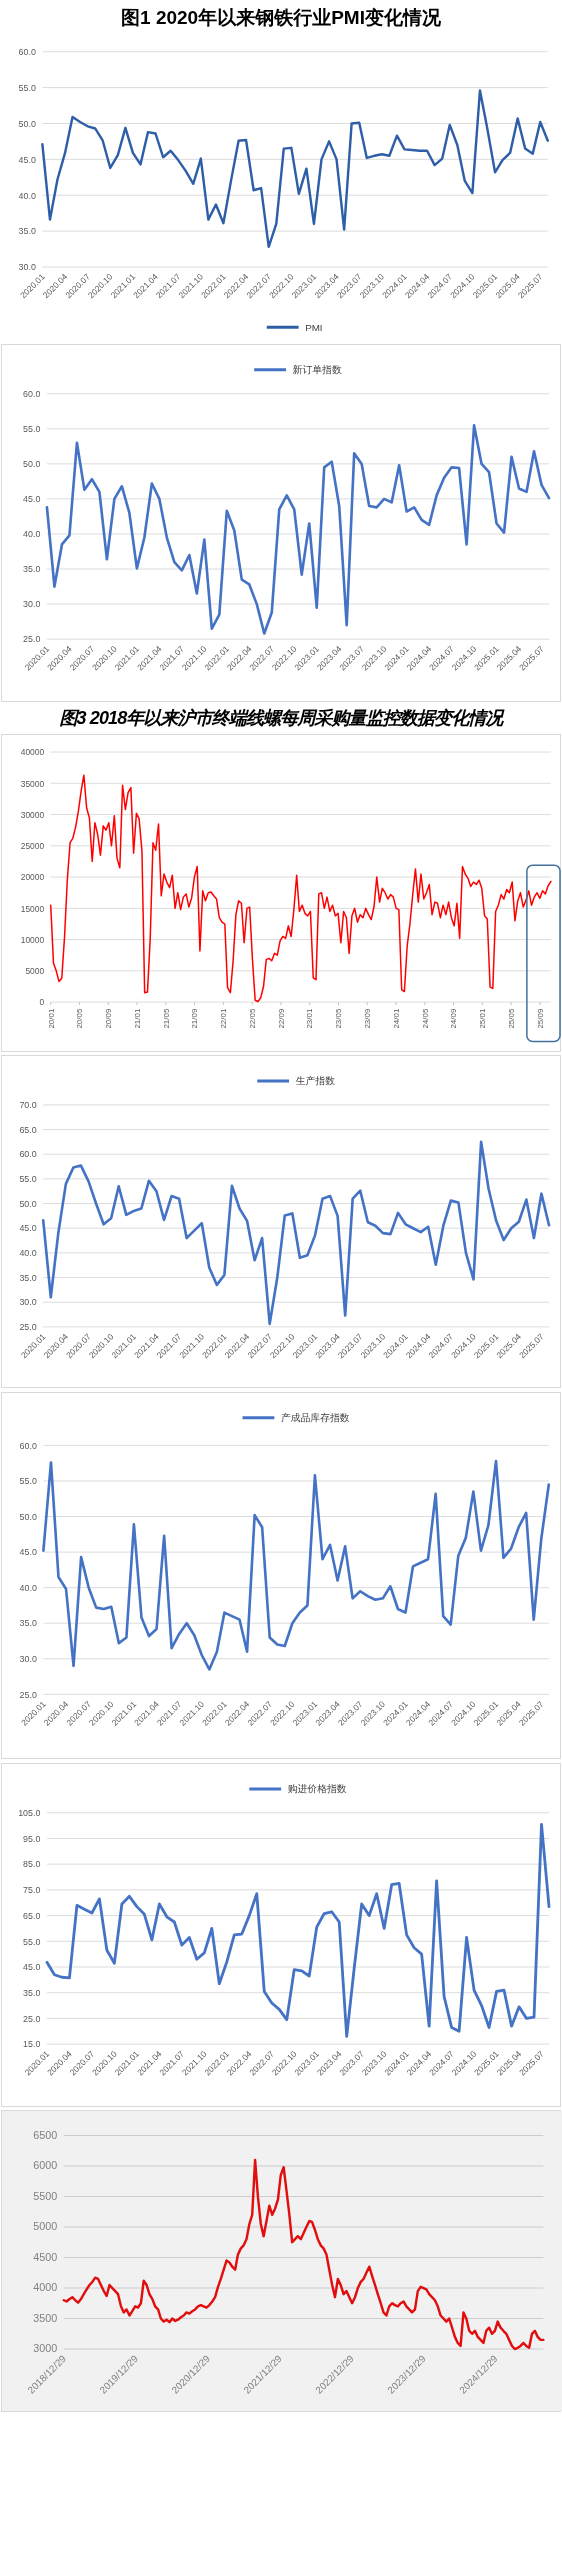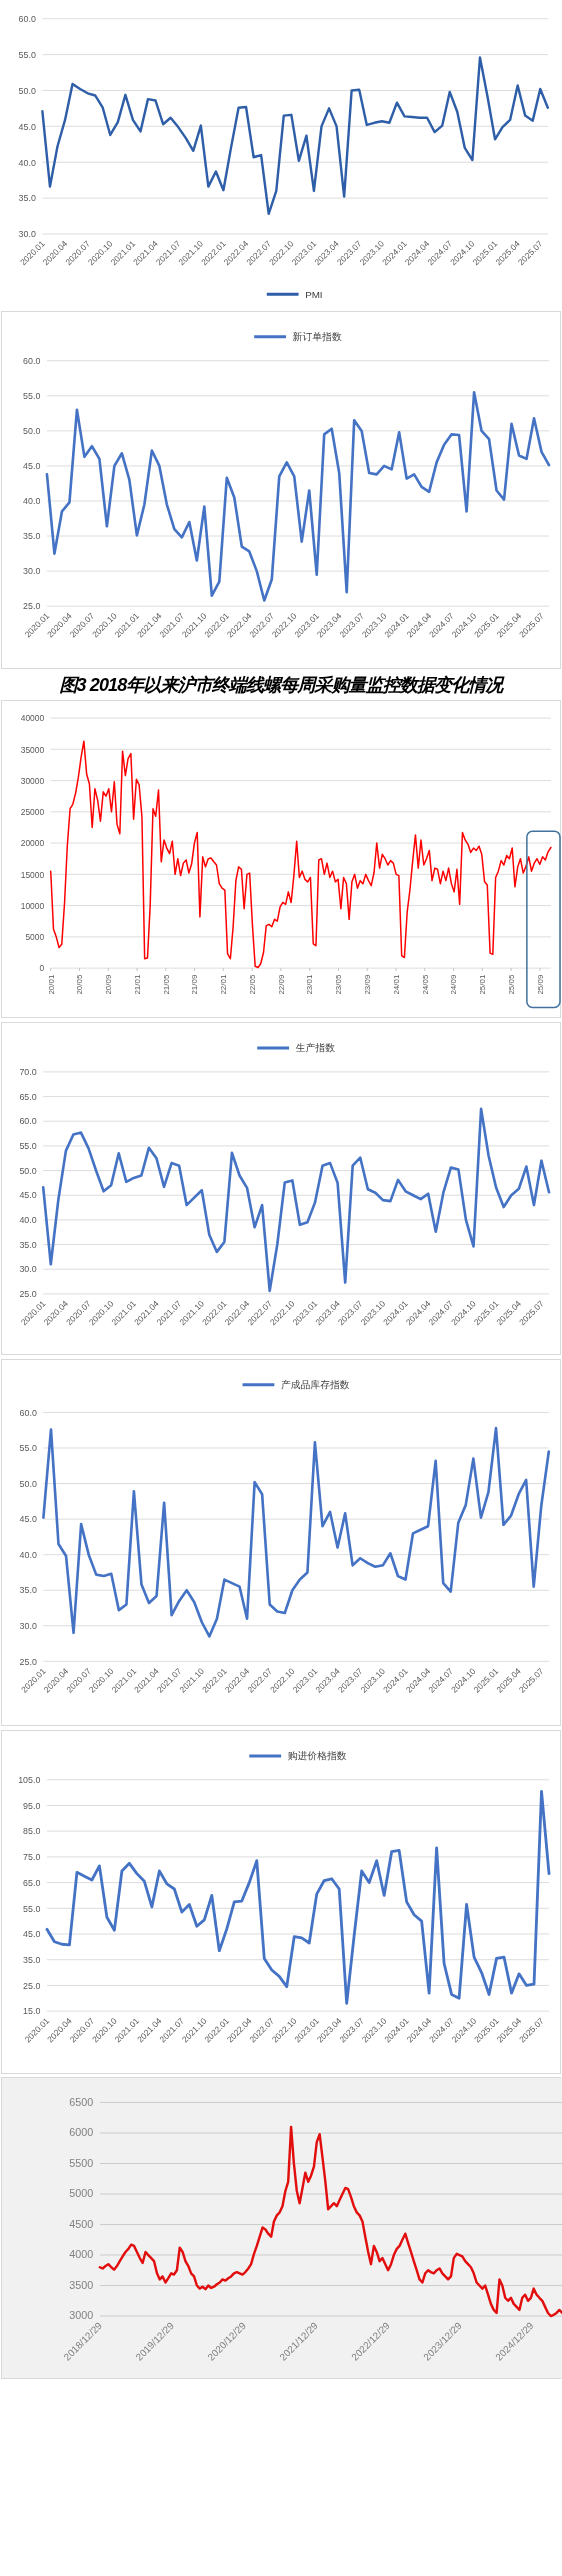--- a/index.html
+++ b/index.html
@@ -12,30 +12,31 @@
     font-size:19px;
     font-weight:600;
     color:#000;
     letter-spacing:0px;
     line-height:1.25;
     white-space:nowrap;
   }
   .figure.tight .fig-title{letter-spacing:-0.9px;font-size:18px;font-style:italic;}
   .chart-frame{margin:0 0.9px;border:0.9px solid #d9d9d9;background:#fff;}
   .chart-frame.no-border{border:none;}
-  .chart-frame.gray-bg{background:#f1f1f1;padding-left:36px;}
+  .chart-frame.gray-bg{background:#f1f1f1;}
   svg{display:block;}
   svg text{font-family:"Liberation Sans","DejaVu Sans",sans-serif;}
 </style>
 </head>
 <body>
 
 <main class="page">
 
   <section class="figure">
+    <h2 class="fig-title">图1 2020年以来钢铁行业PMI变化情况</h2>
     <div class="chart-frame no-border">
       <svg viewBox="0 0 600 328" width="562" height="307">
           <g>
             <line x1="44" y1="20" x2="584" y2="20" stroke="#D9D9D9" stroke-width="1"></line>
             <line x1="44" y1="58.333333333333314" x2="584" y2="58.333333333333314" stroke="#D9D9D9" stroke-width="1"></line>
             <line x1="44" y1="96.66666666666669" x2="584" y2="96.66666666666669" stroke="#D9D9D9" stroke-width="1"></line>
             <line x1="44" y1="135" x2="584" y2="135" stroke="#D9D9D9" stroke-width="1"></line>
             <line x1="44" y1="173.33333333333334" x2="584" y2="173.33333333333334" stroke="#D9D9D9" stroke-width="1"></line>
             <line x1="44" y1="211.66666666666669" x2="584" y2="211.66666666666669" stroke="#D9D9D9" stroke-width="1"></line>
             <line x1="44" y1="250" x2="584" y2="250" stroke="#D9D9D9" stroke-width="1"></line>

